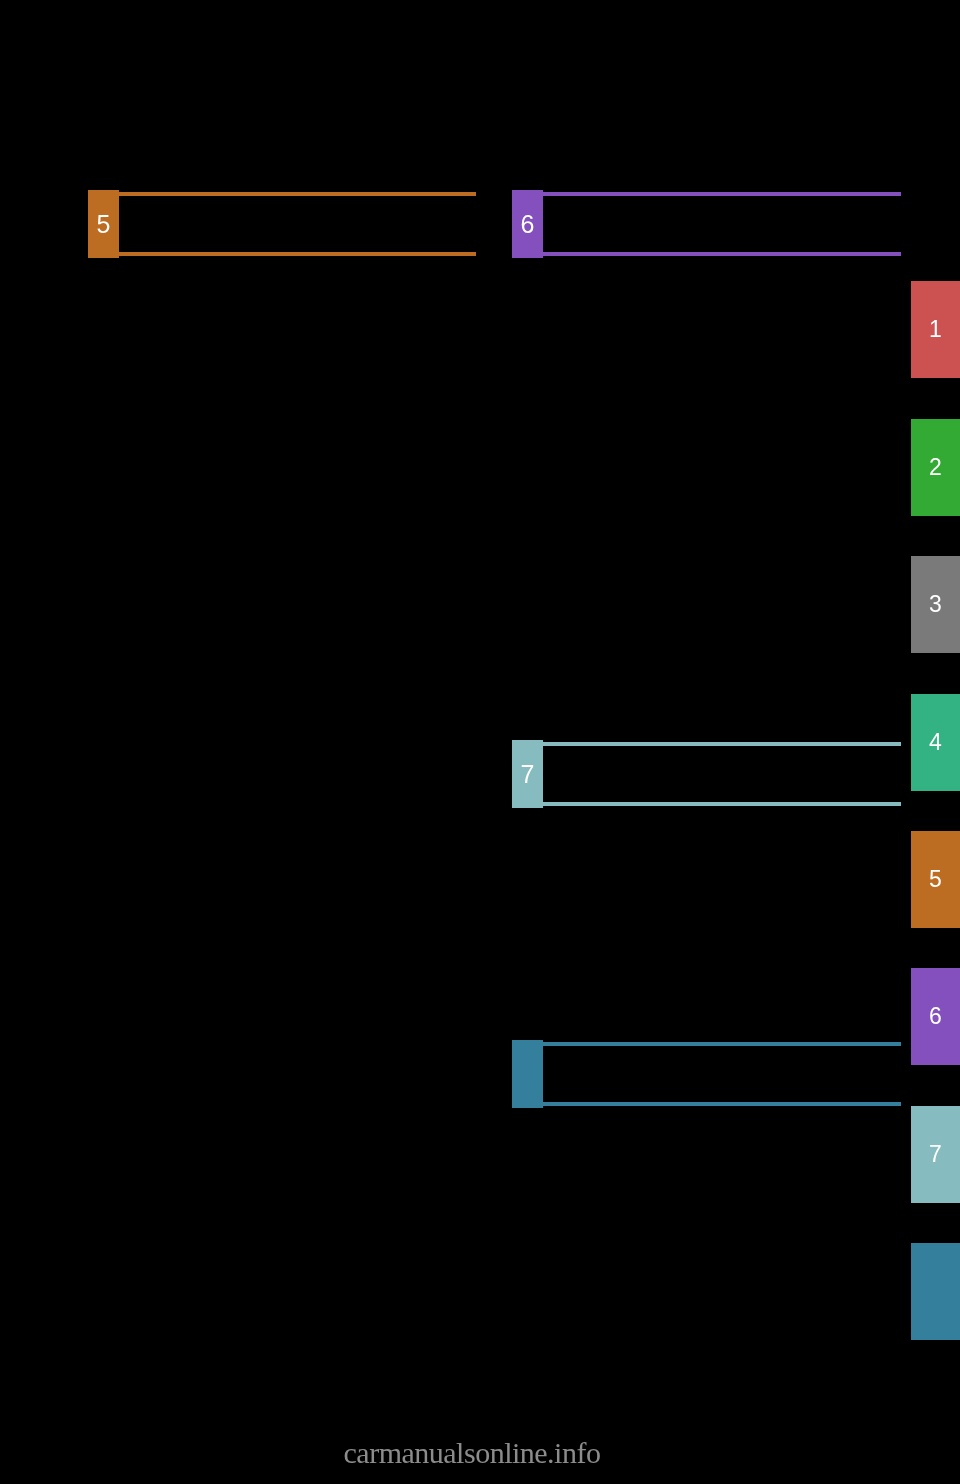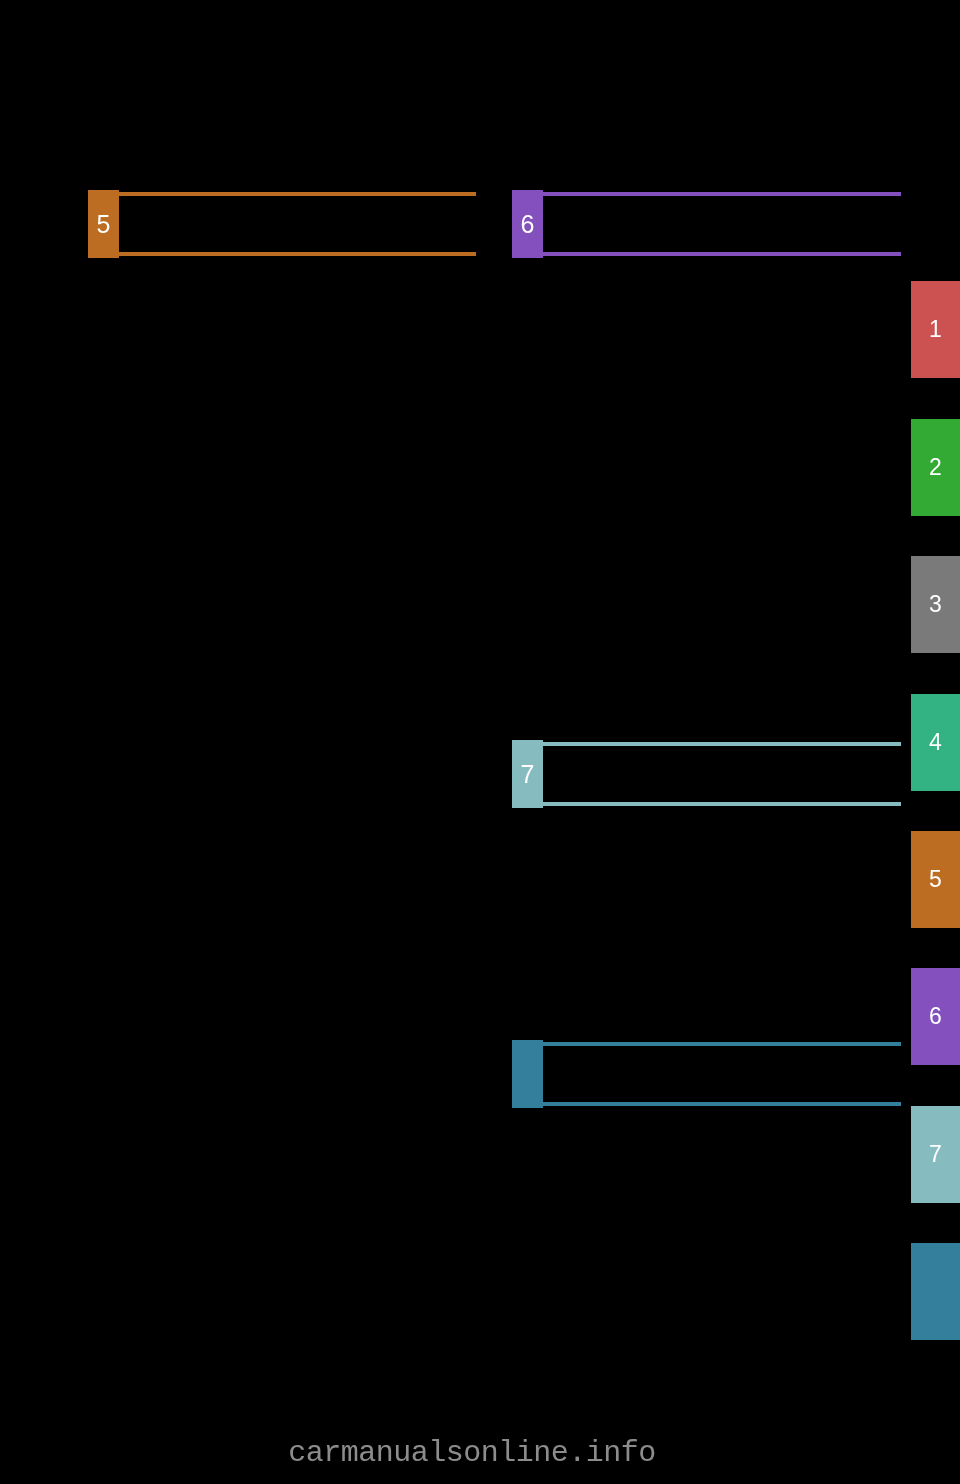--- a/index.html
+++ b/index.html
@@ -95,21 +95,21 @@
   
   #watermark {
     position: absolute;
     left: 0;
     right: 16px;
     bottom: 14px;
     text-align: center;
     color: #8c8c8c;
     font-size: 30px;
     letter-spacing: -0.5px;
-    font-family: Liberation Mono, monospace;
+    font-family: Liberation Serif, serif;
   }
 </style>
 </head>
 <body>
 
 <div id="page" style="width: 960px; height: 1484px; background: rgb(0, 0, 0);">
 
   <div class="section-header" id="section-header-5" style="left: 88px; top: 190px; width: 388px; height: 68px;">
     <div class="section-tab" id="section-tab-5" style="background: rgb(188, 109, 34);">5</div>
     <div class="section-rules" id="section-rules-5" style="width: 357px;">

